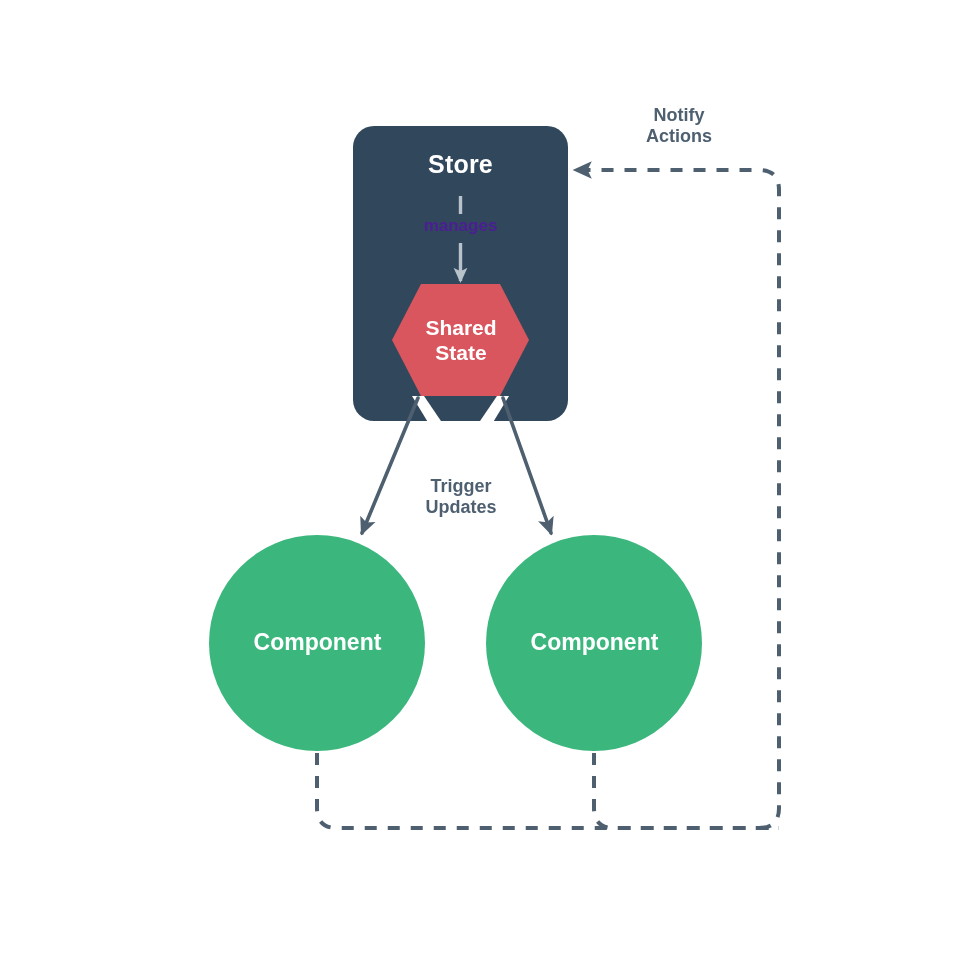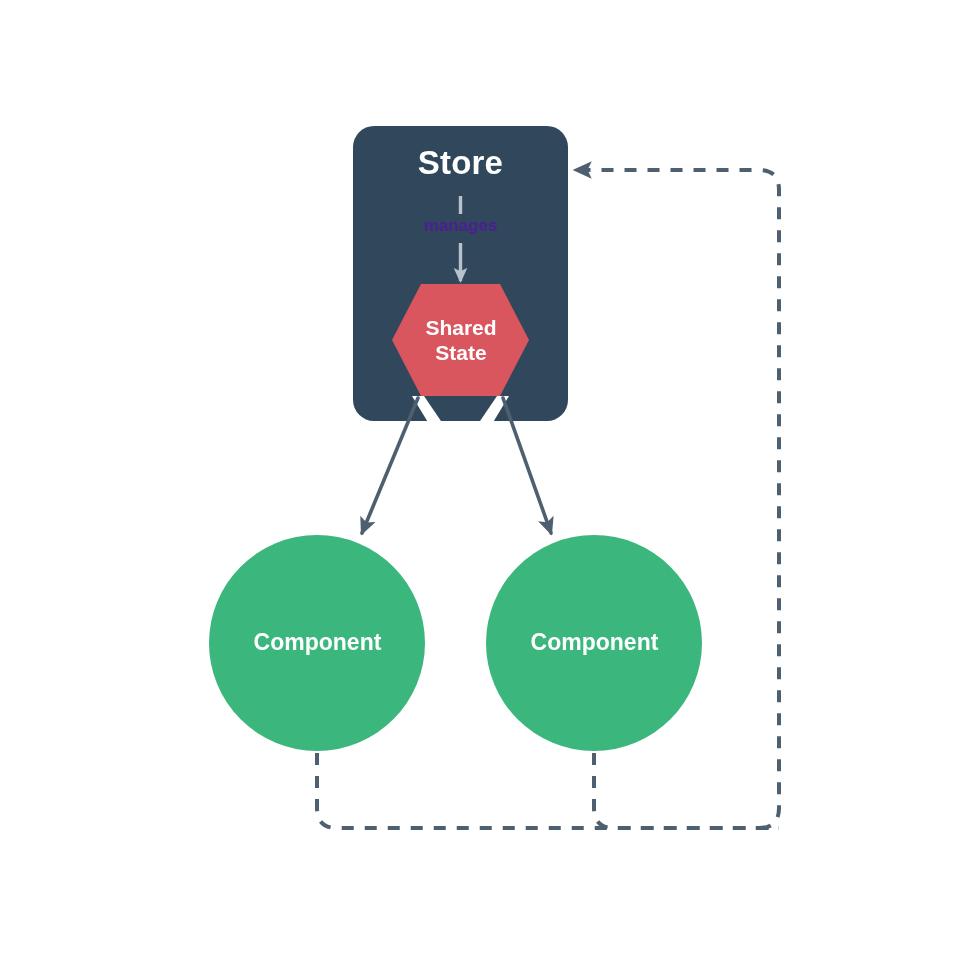--- a/index.html
+++ b/index.html
@@ -30,23 +30,23 @@
   .node-label {
     position: absolute;
     text-align: center;
     font-weight: bold;
     line-height: 1.18;
     white-space: pre-line;
     pointer-events: none;
   }
   #store-label {
     left: 353px;
-    top: 144px;
+    top: 150px;
     width: 215px;
-    font-size: 33px;
+    font-size: 25px;
     color: #ffffff;
     letter-spacing: 0.2px;
   }
   #manages-label {
     left: 383px;
     top: 216px;
     width: 155px;
     font-size: 17px;
     color: #4c1d95;
   }
@@ -130,19 +130,23 @@
     <path d="M 759 828 Q 779 828 779 808 L 779 190 Q 779 170 759 170 L 575 170" fill="none" stroke="#4e5f70" stroke-width="4" stroke-dasharray="12 11" stroke-linecap="butt" marker-end="url(#arrow-dashed)"></path>
   </svg>
 
   <div class="node-label" id="store-label">Store</div>
 
   <div class="node-label" id="manages-label">manages</div>
 
   <div class="node-label" id="shared-state-label">Shared
 State</div>
 
+  <div class="node-label" id="trigger-updates-label">Trigger
+Updates</div>
 
+  <div class="node-label" id="notify-actions-label">Notify
+Actions</div>
 
   <div class="node-label" id="component-left-label">Component</div>
 
   <div class="node-label" id="component-right-label">Component</div>
 
 </div>
 
 </body></html>

